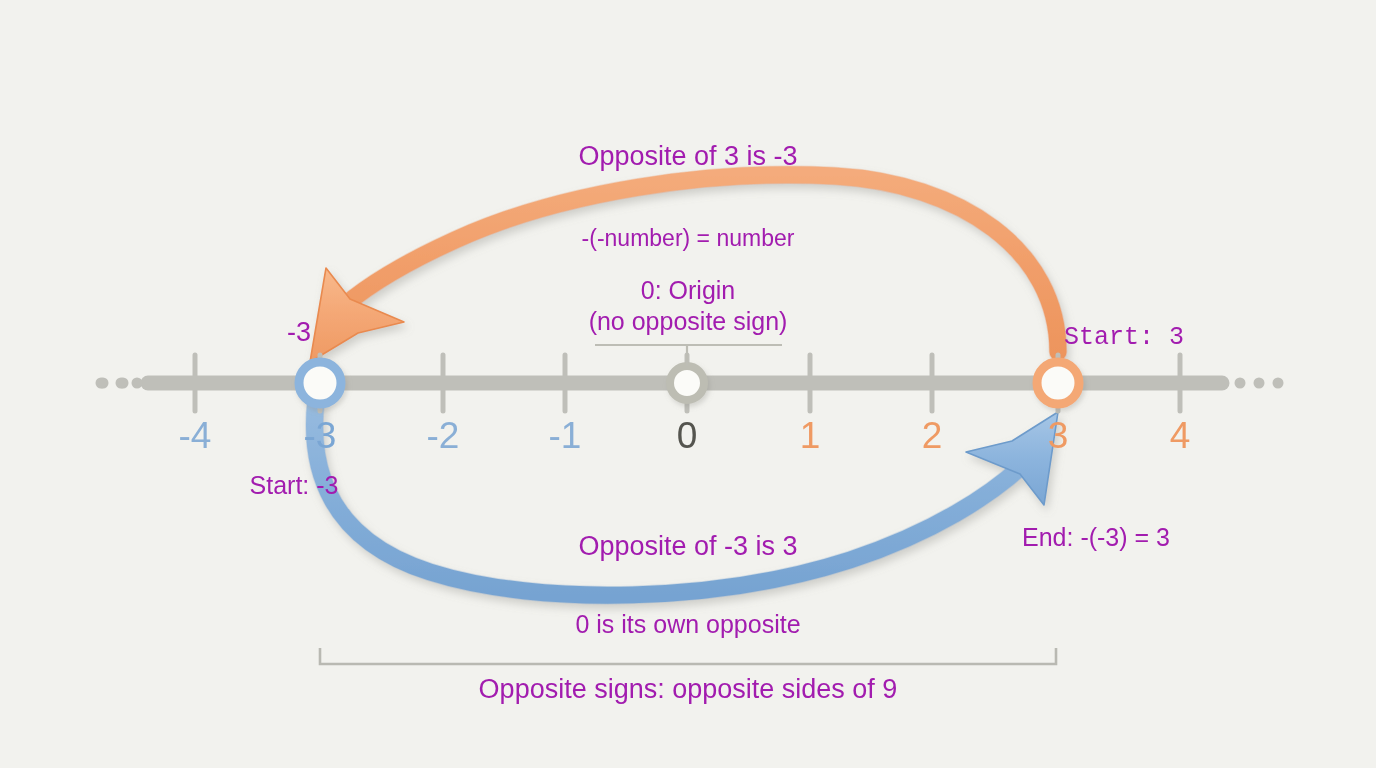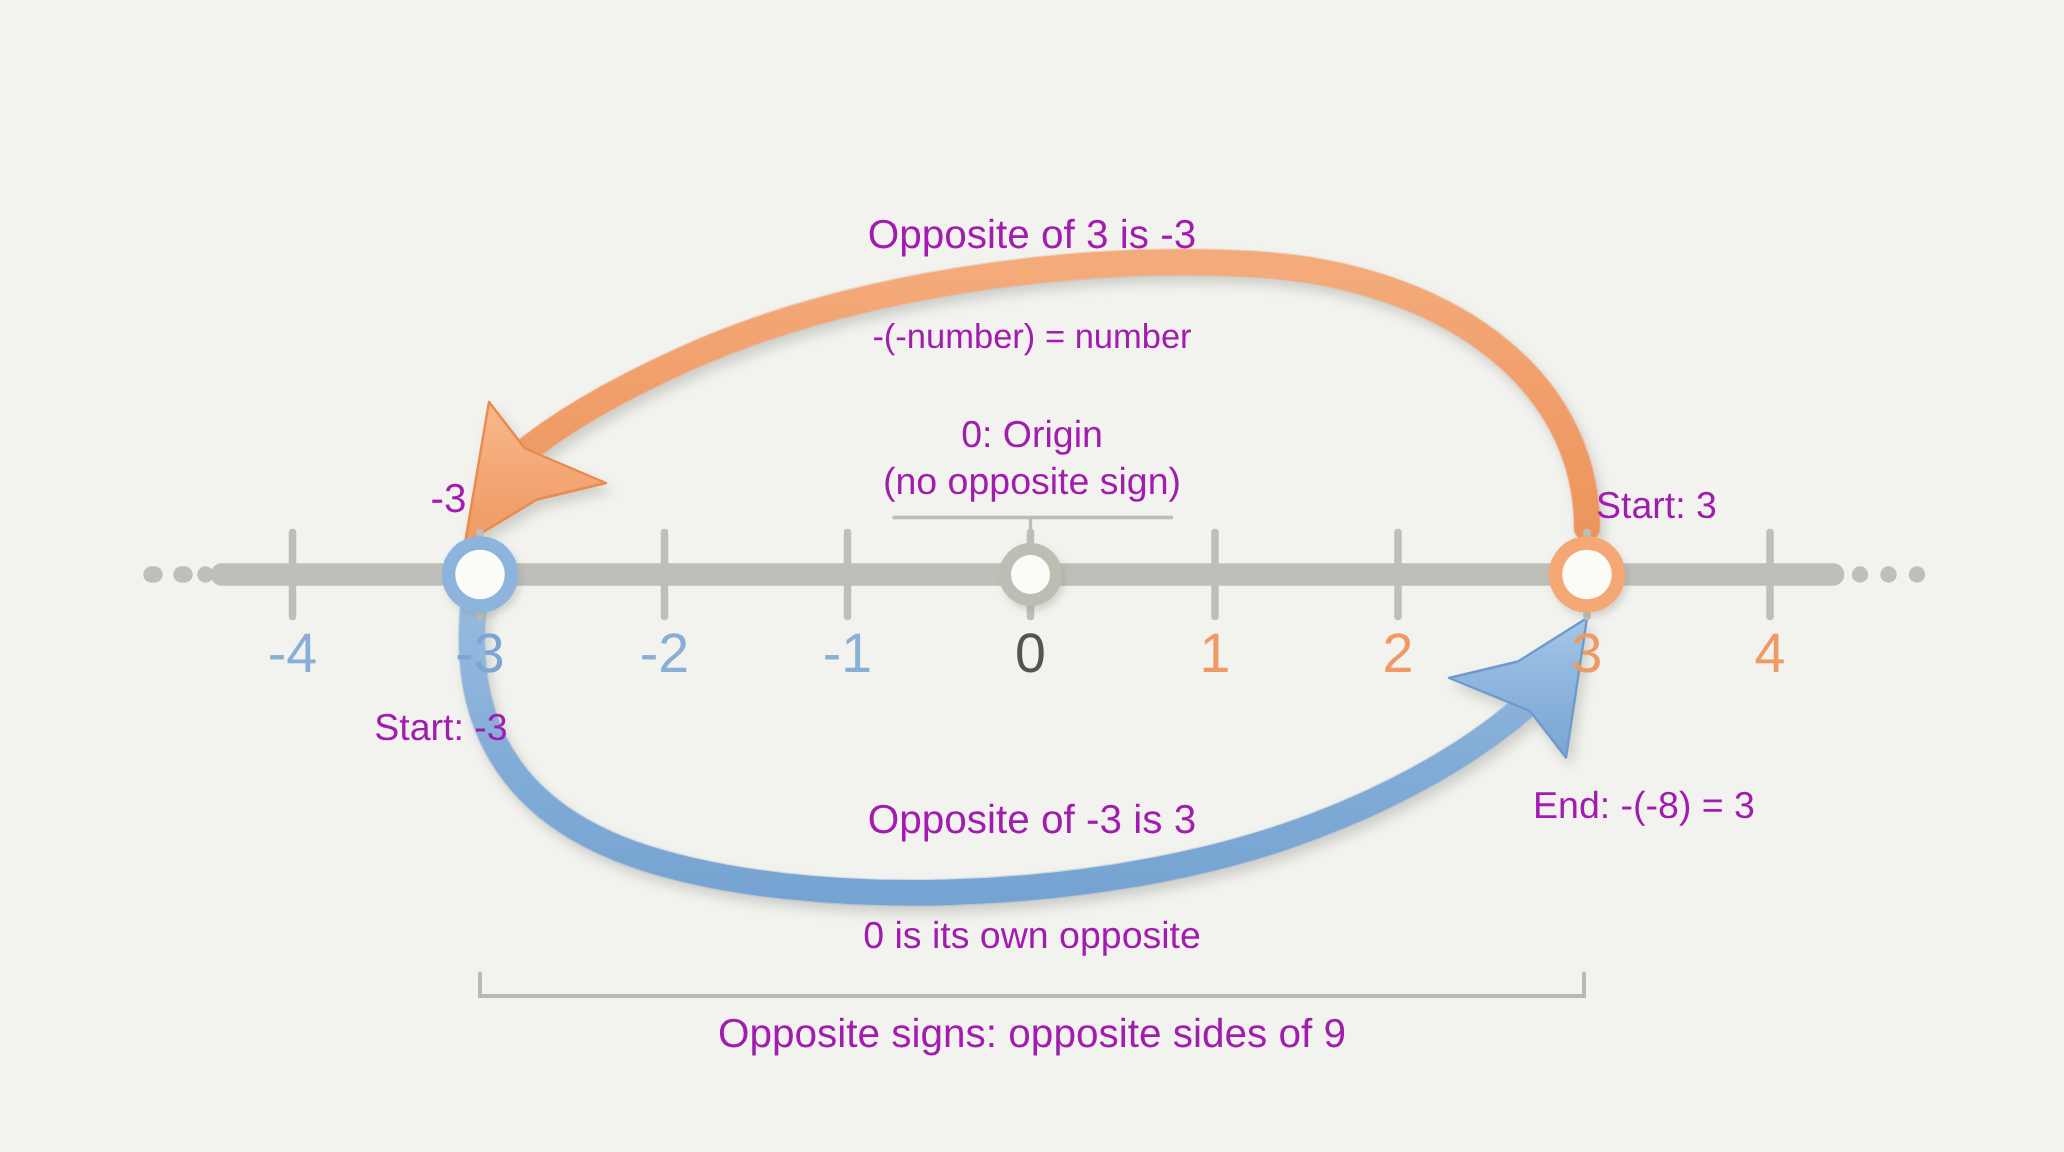--- a/index.html
+++ b/index.html
@@ -157,33 +157,33 @@
   <div class="tick-label neg" style="left:443px; top:417px;">-2</div>
   <div class="tick-label neg" style="left:565px; top:417px;">-1</div>
   <div class="tick-label zero" style="left:687px; top:417px;">0</div>
   <div class="tick-label pos" style="left:810px; top:417px;">1</div>
   <div class="tick-label pos" style="left:932px; top:417px;">2</div>
   <div class="tick-label pos" style="left:1058px; top:417px;">3</div>
   <div class="tick-label pos" style="left:1180px; top:417px;">4</div>
 
   <div class="lbl center title-txt" style="left:688px; top:142px;">Opposite of 3 is -3</div>
 
-  <div class="lbl center sub-txt" style="left:688px; top:212px;">-(-number) = number</div>
+  <div class="lbl center sub-txt" style="left:688px; top:226px;">-(-number) = number</div>
 
   <div class="lbl center" style="left:688px; top:277px; font-size:25px;">0: Origin</div>
 
   <div class="lbl center small-txt" style="left:688px; top:308px;">(no opposite sign)</div>
 
   <div class="lbl center" style="left:299px; top:318px; font-size:27px;">-3</div>
 
-  <div class="lbl" style="left:1064px; top:324px; font-size:25px;">Start: 3</div>
+  <div class="lbl" style="left:1064px; top:324px; font-size:25px;font-family:Liberation Mono, monospace;">Start: 3</div>
 
   <div class="lbl center" style="left:294px; top:472px; font-size:25px;text-align:center;">Start: -3</div>
 
   <div class="lbl center title-txt" style="left:688px; top:532px;">Opposite of -3 is 3</div>
 
-  <div class="lbl center" style="left:1096px; top:524px; font-size:25px;">End: -(-8) = 3</div>
+  <div class="lbl center" style="left:1096px; top:524px; font-size:25px;">End: -(-3) = 3</div>
 
   <div class="lbl center" style="left:688px; top:611px; font-size:25px;">0 is its own opposite</div>
 
   <div class="lbl center" style="left:688px; top:675px; font-size:27px;">Opposite signs: opposite sides of 9</div>
 
 </div>
 
 </body></html>

